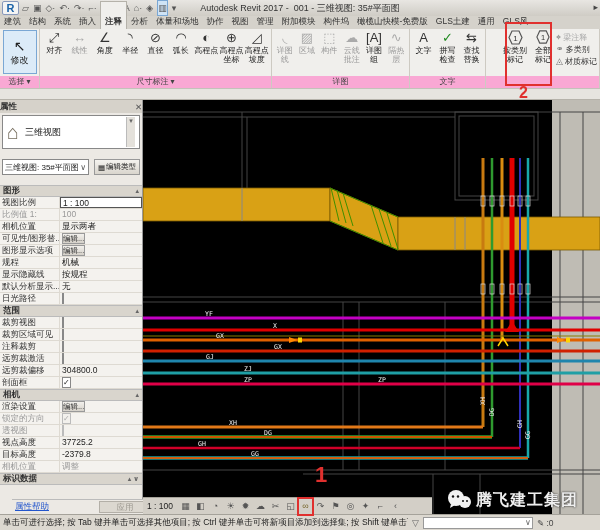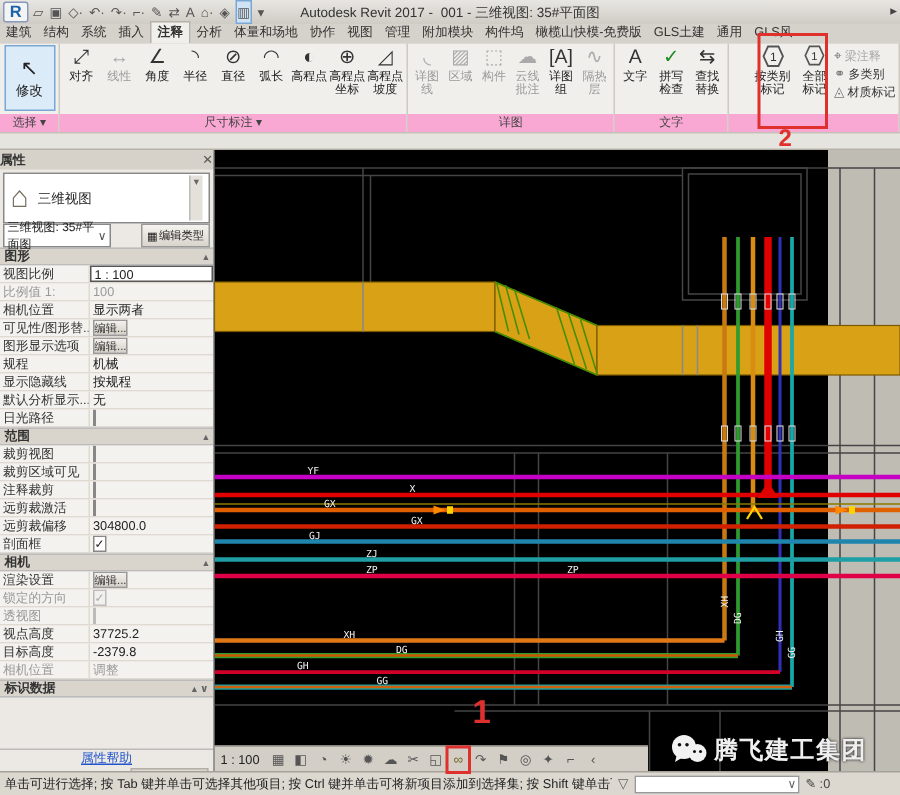--- a/index.html
+++ b/index.html
@@ -12,21 +12,21 @@
   .rlogo { width:17px; height:14px; background:#f4f4f4; border:1px solid #8899bb; border-radius:2px;
     color:#1c63a8; font-weight:bold; font-size:11px; text-align:center; line-height:12px; }
   .qat { display:flex; align-items:center; gap:4px; color:#555; font-size:9px; }
   .qat span { line-height:14px; }
   .qat .hl { background:#cfe3f5; border:1px solid #7aa7d4; }
   .tbtitle { position:absolute; left:0; right:0; text-align:center; font-size:9px; color:#333; pointer-events:none; }
   .tbarrow { position:absolute; right:2px; top:2px; color:#444; }
 
   
   .tabrow { position:absolute; left:0; top:16px; width:600px; height:13px; background:#d5d2cb; display:flex; align-items:flex-end; }
-  .tab { padding:1px 4px 1px 4px; font-size:8.5px; color:#333; white-space:nowrap; }
+  .tab { padding:14px 4px 1px 4px; font-size:8.5px; color:#333; white-space:nowrap; }
   .tab.active { background:#f0efec; border:1px solid #b5b2aa; border-bottom:none; font-weight:bold; }
 
   
   .ribbon { position:absolute; left:0; top:29px; width:600px; height:59px; background:#f0efec; display:flex; }
   .rpanel { position:relative; height:59px; border-right:1px solid #cdcac2; display:flex; flex-direction:column; }
   .rbody { flex:1; display:flex; align-items:flex-start; padding:1px 2px 0 2px; gap:1px; }
   .rlabel { height:12px; line-height:12px; text-align:center; font-size:8px; color:#444; background:#f9a8d4; }
   .vbtn { width:26px; display:flex; flex-direction:column; align-items:center; font-size:8px; color:#222; text-align:center; }
   .vbtn .ico { font-size:13px; line-height:16px; height:16px; color:#333; }
   .vbtn .t { line-height:9px; }
@@ -47,36 +47,36 @@
   .optbar { position:absolute; left:0; top:88px; width:600px; height:12px; background:#e6e4df; border-top:1px solid #c4c1ba; border-bottom:1px solid #b5b2aa; }
 
   
   .props { position:absolute; left:0; top:100px; width:143px; height:414px; background:#ece9e4; border-right:1px solid #999; font-size:8.5px; }
   .phead { height:13px; background:#d6d2ca; display:flex; align-items:center; padding:0 0; font-weight:bold; color:#333; }
   .phead .x { margin-left:auto; font-weight:normal; color:#555; }
   .typesel { margin:2px 2px 0 2px; height:34px; background:#fff; border:1px solid #888; display:flex; align-items:center; gap:6px; padding:0 4px; }
   .typesel .house { font-size:20px; color:#776f5f; }
   .typesel .tname { font-size:9px; color:#222; }
   .typesel .scr { margin-left:auto; width:9px; height:30px; background:#e4e1db; border-left:1px solid #bbb; color:#666; font-size:7px; text-align:center; }
-  .selrow { margin:0 2px; display:flex; gap:20px; height:16px; }
+  .selrow { margin:10px 2px; display:flex; gap:5px; height:16px; }
   .combo { flex:1; background:#fff; border:1px solid #888; display:flex; align-items:center; padding:0 2px; font-size:8px; }
   .combo .dd { margin-left:auto; color:#555; }
   .etbtn { width:46px; background:linear-gradient(#f5f3ef,#d9d5cd); border:1px solid #999; display:flex; align-items:center; justify-content:center; gap:1px; font-size:7.5px; }
   .sechead { height:12px; background:#d9d5cd; border-top:1px solid #bbb; border-bottom:1px solid #bbb; display:flex; align-items:center; padding:0 3px; font-weight:bold; color:#333; }
   .sechead .pin { margin-left:auto; font-size:7px; color:#666; }
   .prow { height:12px; display:flex; border-bottom:1px solid #dedad2; background:#f4f2ee; }
   .prow .pl { width:60px; padding:0 2px; line-height:11px; color:#333; border-right:1px solid #dedad2; overflow:hidden; white-space:nowrap; }
   .prow .pv { flex:1; padding:0 2px; line-height:11px; color:#222; overflow:hidden; white-space:nowrap; }
   .prow .pv.sel { border:1px solid #555; background:#fff; }
   .prow .pv.gray, .prow .pl.gray { color:#999; }
   .ebtn { margin:18px auto; width:56px; height:9px; background:linear-gradient(#f2f0ec,#d5d1c9); border:1px solid #999; font-size:7.5px; line-height:8px; text-align:center; color:#333; }
   .cb { width:9px; height:9px; margin-top:1px; background:#fff; border:1px solid #888; font-size:8px; line-height:8px; text-align:center; color:#222; }
   .cb.checked::after { content:"✓"; }
   .cb.gray { border-color:#bbb; color:#aaa; background:#f2f0ec; }
-  .pfoot { position:absolute; bottom:0; left:0; width:100%; height:15px; background:#ece9e4; border-top:1px solid #bbb; display:flex; align-items:center; padding:0 3px;flex-direction:column; }
+  .pfoot { position:absolute; bottom:0; left:12px; width:100%; height:15px; background:#ece9e4; border-top:1px solid #bbb; display:flex; align-items:center; padding:0 3px; }
   .phelp { color:#2255cc; text-decoration:underline; }
   .applybtn { margin-left:auto; width:52px; height:12px; background:#dcd8d0; border:1px solid #b3afa7; color:#9a968e; text-align:center; line-height:11px; }
 
   
   .canvas { position:absolute; left:143px; top:100px; width:409px; height:414px; background:#000; }
 
   
   .vcb { position:absolute; left:143px; top:497px; width:289px; height:17px; background:#d3cfc7; border-top:1px solid #a5a29a;
     display:flex; align-items:center; gap:2px; padding:0 4px; z-index:20; }
   .vcb .scale { font-size:8.5px; margin-right:4px; white-space:nowrap; }

